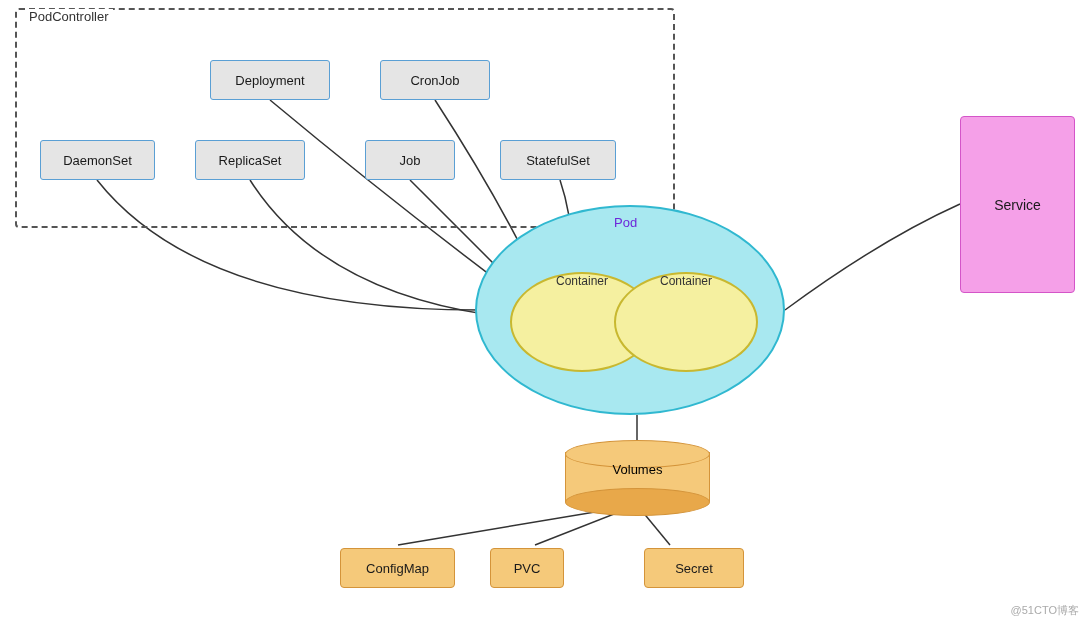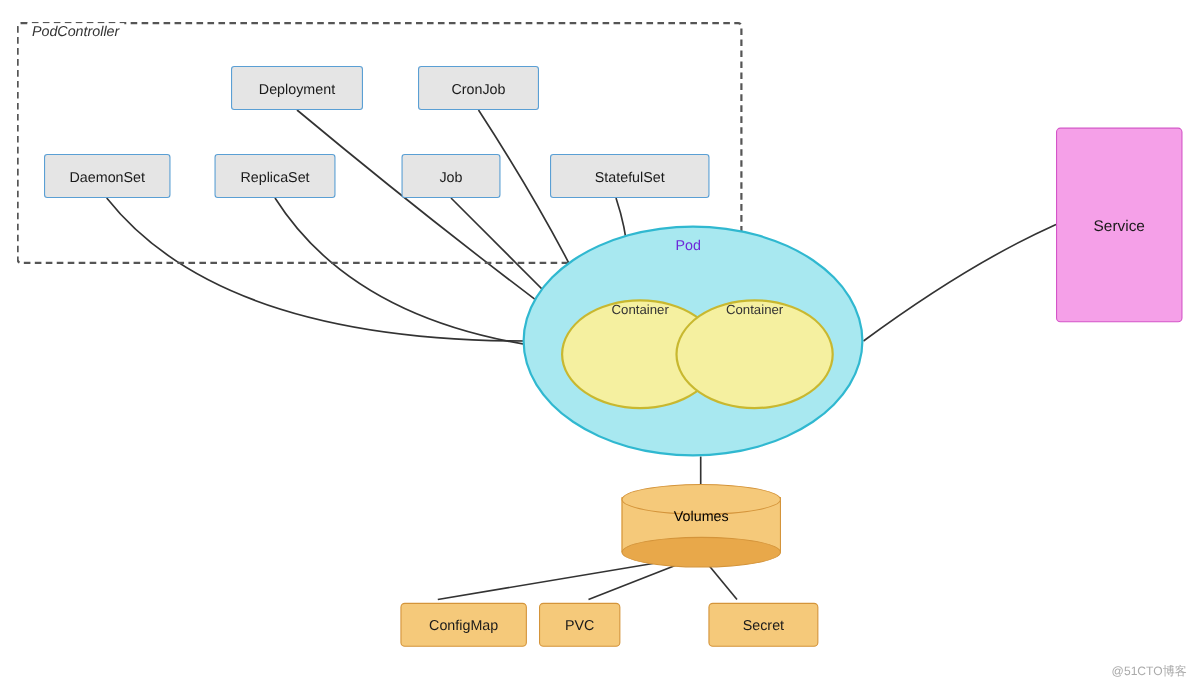--- a/index.html
+++ b/index.html
@@ -15,26 +15,25 @@
     .diagram-container {
       width: 1091px;
       height: 636px;
       position: relative;
     }
 
     
     .pod-controller-box {
       position: absolute;
       left: 15px;
-      top: 20px;
+      top: 8px;
       width: 660px;
       height: 220px;
       border: 2px dashed #555;
       border-radius: 4px;
-      font-style: italic;
     }
 
     .pod-controller-label {
       position: absolute;
       left: 8px;
       top: -1px;
       background: white;
       padding: 0 4px;
       font-size: 13px;
       color: #333;
@@ -170,21 +169,21 @@
   </div>
   <div class="blue-box" style="left:195px;top:140px;width:110px;height:40px;">
     <span>ReplicaSet</span>
   </div>
   <div class="blue-box" style="left:40px;top:140px;width:115px;height:40px;">
     <span>DaemonSet</span>
   </div>
   <div class="blue-box" style="left:365px;top:140px;width:90px;height:40px;">
     <span>Job</span>
   </div>
-  <div class="blue-box" style="left:500px;top:140px;width:145px;height:40px;">
+  <div class="blue-box" style="left:500px;top:140px;width:116px;height:40px;">
     <span>StatefulSet</span>
   </div>
 
   <div class="pink-box" style="left:960px;top:116px;width:115px;height:177px;">
     <span>Service</span>
   </div>
 
   <div class="pod-ellipse" style="left:475px;top:205px;width:310px;height:210px;">
     
   </div>
@@ -201,21 +200,21 @@
 
     <div style="position:absolute;left:0;top:12px;width:145px;height:50px;background:#f5c97a;border:1.5px solid #d4943a;border-radius:0;"></div>
 
     <div style="position:absolute;left:0;top:0;width:145px;height:28px;background:#f5c97a;border:1.5px solid #d4943a;border-radius:50%;z-index:2;"></div>
 
     <div style="position:absolute;left:0;top:48px;width:145px;height:28px;background:#e8a84a;border:1.5px solid #d4943a;border-radius:50%;z-index:2;"></div>
 
     <div style="position:absolute;left:0;top:22px;width:145px;text-align:center;font-size:13px;z-index:3;">Volumes</div>
   </div>
 
-  <div class="orange-box" style="left:340px;top:548px;width:115px;height:40px;margin-left:24px;">
+  <div class="orange-box" style="left:340px;top:548px;width:115px;height:40px;">
     <span>ConfigMap</span>
   </div>
   <div class="orange-box" style="left:490px;top:548px;width:74px;height:40px;">
     <span>PVC</span>
   </div>
   <div class="orange-box" style="left:620px;top:548px;width:100px;height:40px;margin-left:24px;">
     <span>Secret</span>
   </div>
 
   <div class="watermark">@51CTO博客</div>

